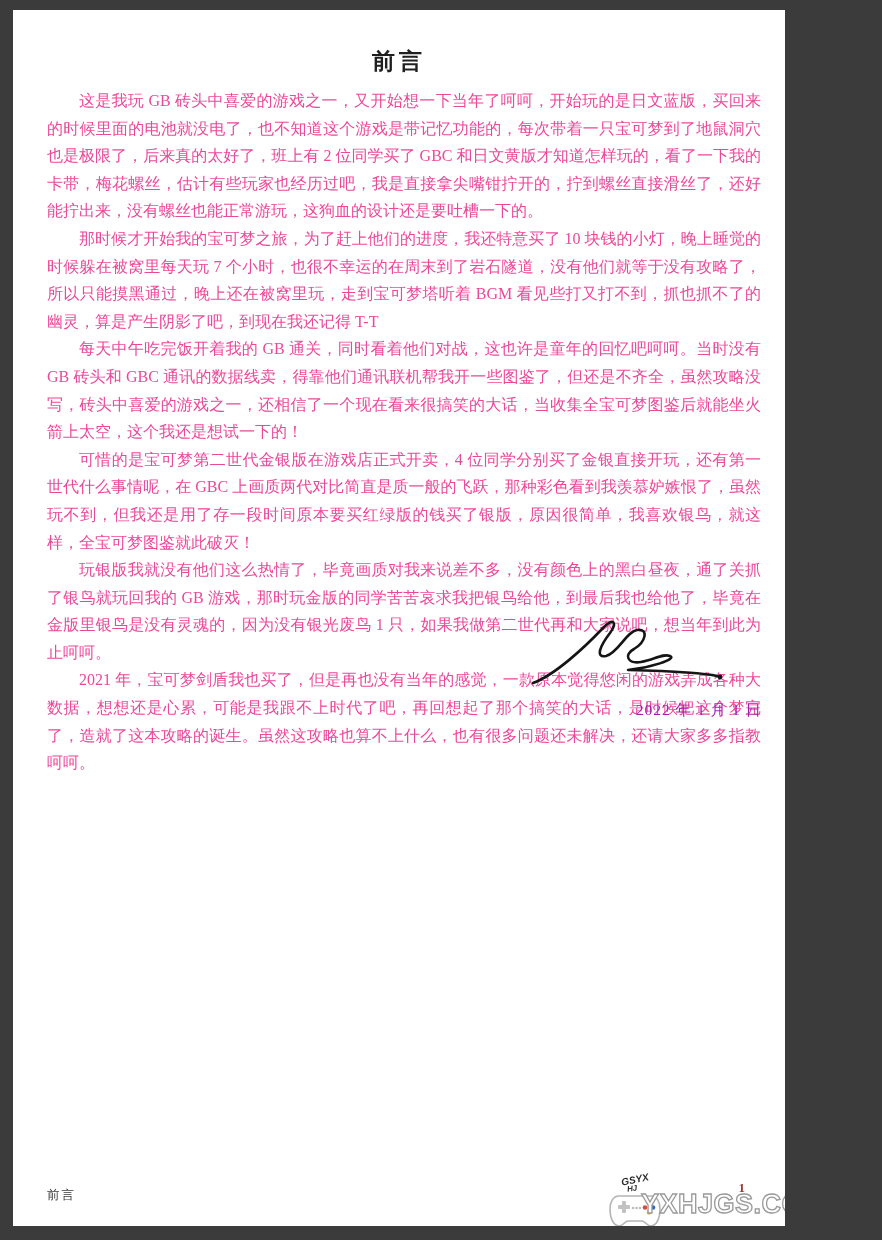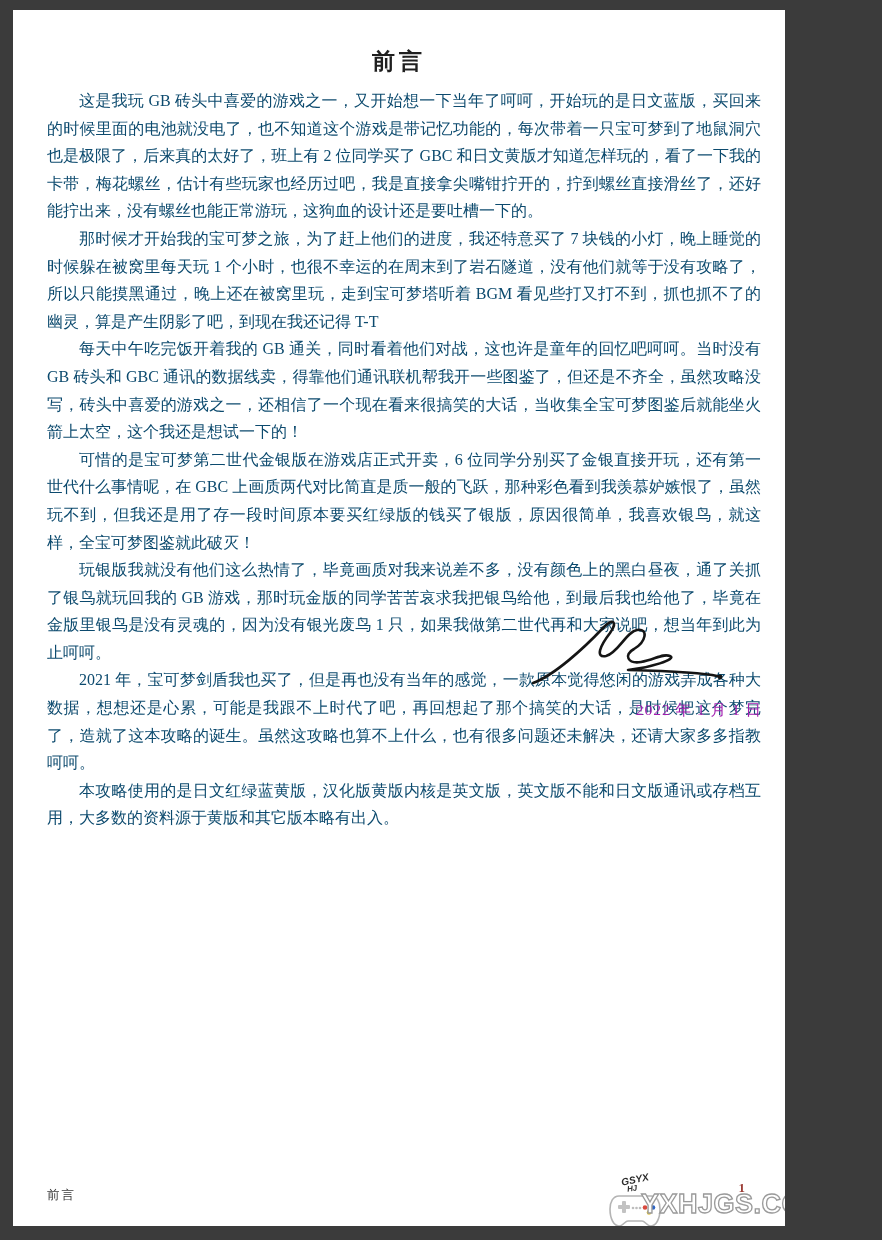--- a/index.html
+++ b/index.html
@@ -27,21 +27,21 @@
     font-family: "Liberation Sans", sans-serif;
     font-size: 23px;
     font-weight: 600;
     letter-spacing: 4px;
     color: #1f1f1f;
   }
   .doc-body {
     margin: 10px 24px 0 34px;
     font-size: 16px;
     line-height: 27.6px;
-    color: #0c4a6e;
+    color: #ec4899;
     text-align: justify;
   }
   .doc-body p { text-indent: 2em; }
   .sig-block {
     position: absolute;
     right: 58px; top: 602px;
     width: 200px; height: 86px;
   }
   .sig-block svg { width: 200px; height: 86px; }
   .doc-date {
@@ -109,26 +109,25 @@
 </head>
 <body>
 
 <div class="viewer-frame">
   <div class="doc-page">
 
     <h1 class="doc-title">前言</h1>
 
     <div class="doc-body">
       <p>这是我玩 GB 砖头中喜爱的游戏之一，又开始想一下当年了呵呵，开始玩的是日文蓝版，买回来的时候里面的电池就没电了，也不知道这个游戏是带记忆功能的，每次带着一只宝可梦到了地鼠洞穴也是极限了，后来真的太好了，班上有 2 位同学买了 GBC 和日文黄版才知道怎样玩的，看了一下我的卡带，梅花螺丝，估计有些玩家也经历过吧，我是直接拿尖嘴钳拧开的，拧到螺丝直接滑丝了，还好能拧出来，没有螺丝也能正常游玩，这狗血的设计还是要吐槽一下的。</p>
-      <p>那时候才开始我的宝可梦之旅，为了赶上他们的进度，我还特意买了 7 块钱的小灯，晚上睡觉的时候躲在被窝里每天玩 1 个小时，也很不幸运的在周末到了岩石隧道，没有他们就等于没有攻略了，所以只能摸黑通过，晚上还在被窝里玩，走到宝可梦塔听着 BGM 看见些打又打不到，抓也抓不了的幽灵，算是产生阴影了吧，到现在我还记得 T-T</p>
+      <p>那时候才开始我的宝可梦之旅，为了赶上他们的进度，我还特意买了 10 块钱的小灯，晚上睡觉的时候躲在被窝里每天玩 7 个小时，也很不幸运的在周末到了岩石隧道，没有他们就等于没有攻略了，所以只能摸黑通过，晚上还在被窝里玩，走到宝可梦塔听着 BGM 看见些打又打不到，抓也抓不了的幽灵，算是产生阴影了吧，到现在我还记得 T-T</p>
       <p>每天中午吃完饭开着我的 GB 通关，同时看着他们对战，这也许是童年的回忆吧呵呵。当时没有 GB 砖头和 GBC 通讯的数据线卖，得靠他们通讯联机帮我开一些图鉴了，但还是不齐全，虽然攻略没写，砖头中喜爱的游戏之一，还相信了一个现在看来很搞笑的大话，当收集全宝可梦图鉴后就能坐火箭上太空，这个我还是想试一下的！</p>
-      <p>可惜的是宝可梦第二世代金银版在游戏店正式开卖，6 位同学分别买了金银直接开玩，还有第一世代什么事情呢，在 GBC 上画质两代对比简直是质一般的飞跃，那种彩色看到我羡慕妒嫉恨了，虽然玩不到，但我还是用了存一段时间原本要买红绿版的钱买了银版，原因很简单，我喜欢银鸟，就这样，全宝可梦图鉴就此破灭！</p>
+      <p>可惜的是宝可梦第二世代金银版在游戏店正式开卖，4 位同学分别买了金银直接开玩，还有第一世代什么事情呢，在 GBC 上画质两代对比简直是质一般的飞跃，那种彩色看到我羡慕妒嫉恨了，虽然玩不到，但我还是用了存一段时间原本要买红绿版的钱买了银版，原因很简单，我喜欢银鸟，就这样，全宝可梦图鉴就此破灭！</p>
       <p>玩银版我就没有他们这么热情了，毕竟画质对我来说差不多，没有颜色上的黑白昼夜，通了关抓了银鸟就玩回我的 GB 游戏，那时玩金版的同学苦苦哀求我把银鸟给他，到最后我也给他了，毕竟在金版里银鸟是没有灵魂的，因为没有银光废鸟 1 只，如果我做第二世代再和大家说吧，想当年到此为止呵呵。</p>
       <p>2021 年，宝可梦剑盾我也买了，但是再也没有当年的感觉，一款原本觉得悠闲的游戏弄成各种大数据，想想还是心累，可能是我跟不上时代了吧，再回想起了那个搞笑的大话，是时候把这个梦完了，造就了这本攻略的诞生。虽然这攻略也算不上什么，也有很多问题还未解决，还请大家多多指教呵呵。</p>
-      <p>本攻略使用的是日文红绿蓝黄版，汉化版黄版内核是英文版，英文版不能和日文版通讯或存档互用，大多数的资料源于黄版和其它版本略有出入。</p>
     </div>
 
     <div class="sig-block">
       <svg viewBox="0 0 200 80">
         <path d="M6,68 C28,60 58,32 76,13 C86,2 91,7 83,18 C73,31 68,43 79,41 C91,38 99,17 110,15 C122,13 119,27 107,34 C96,40 101,49 114,47 C127,45 136,38 143,41 C151,44 122,53 101,55 C138,56 178,58 190,61 L193,62" fill="none" stroke="#151515" stroke-width="2.6" stroke-linecap="round" stroke-linejoin="round"></path>
         <circle cx="193" cy="62" r="2.4" fill="#151515"></circle>
       </svg>
     </div>
 
     <div class="doc-date">2022 年 1 月 1 日</div>

